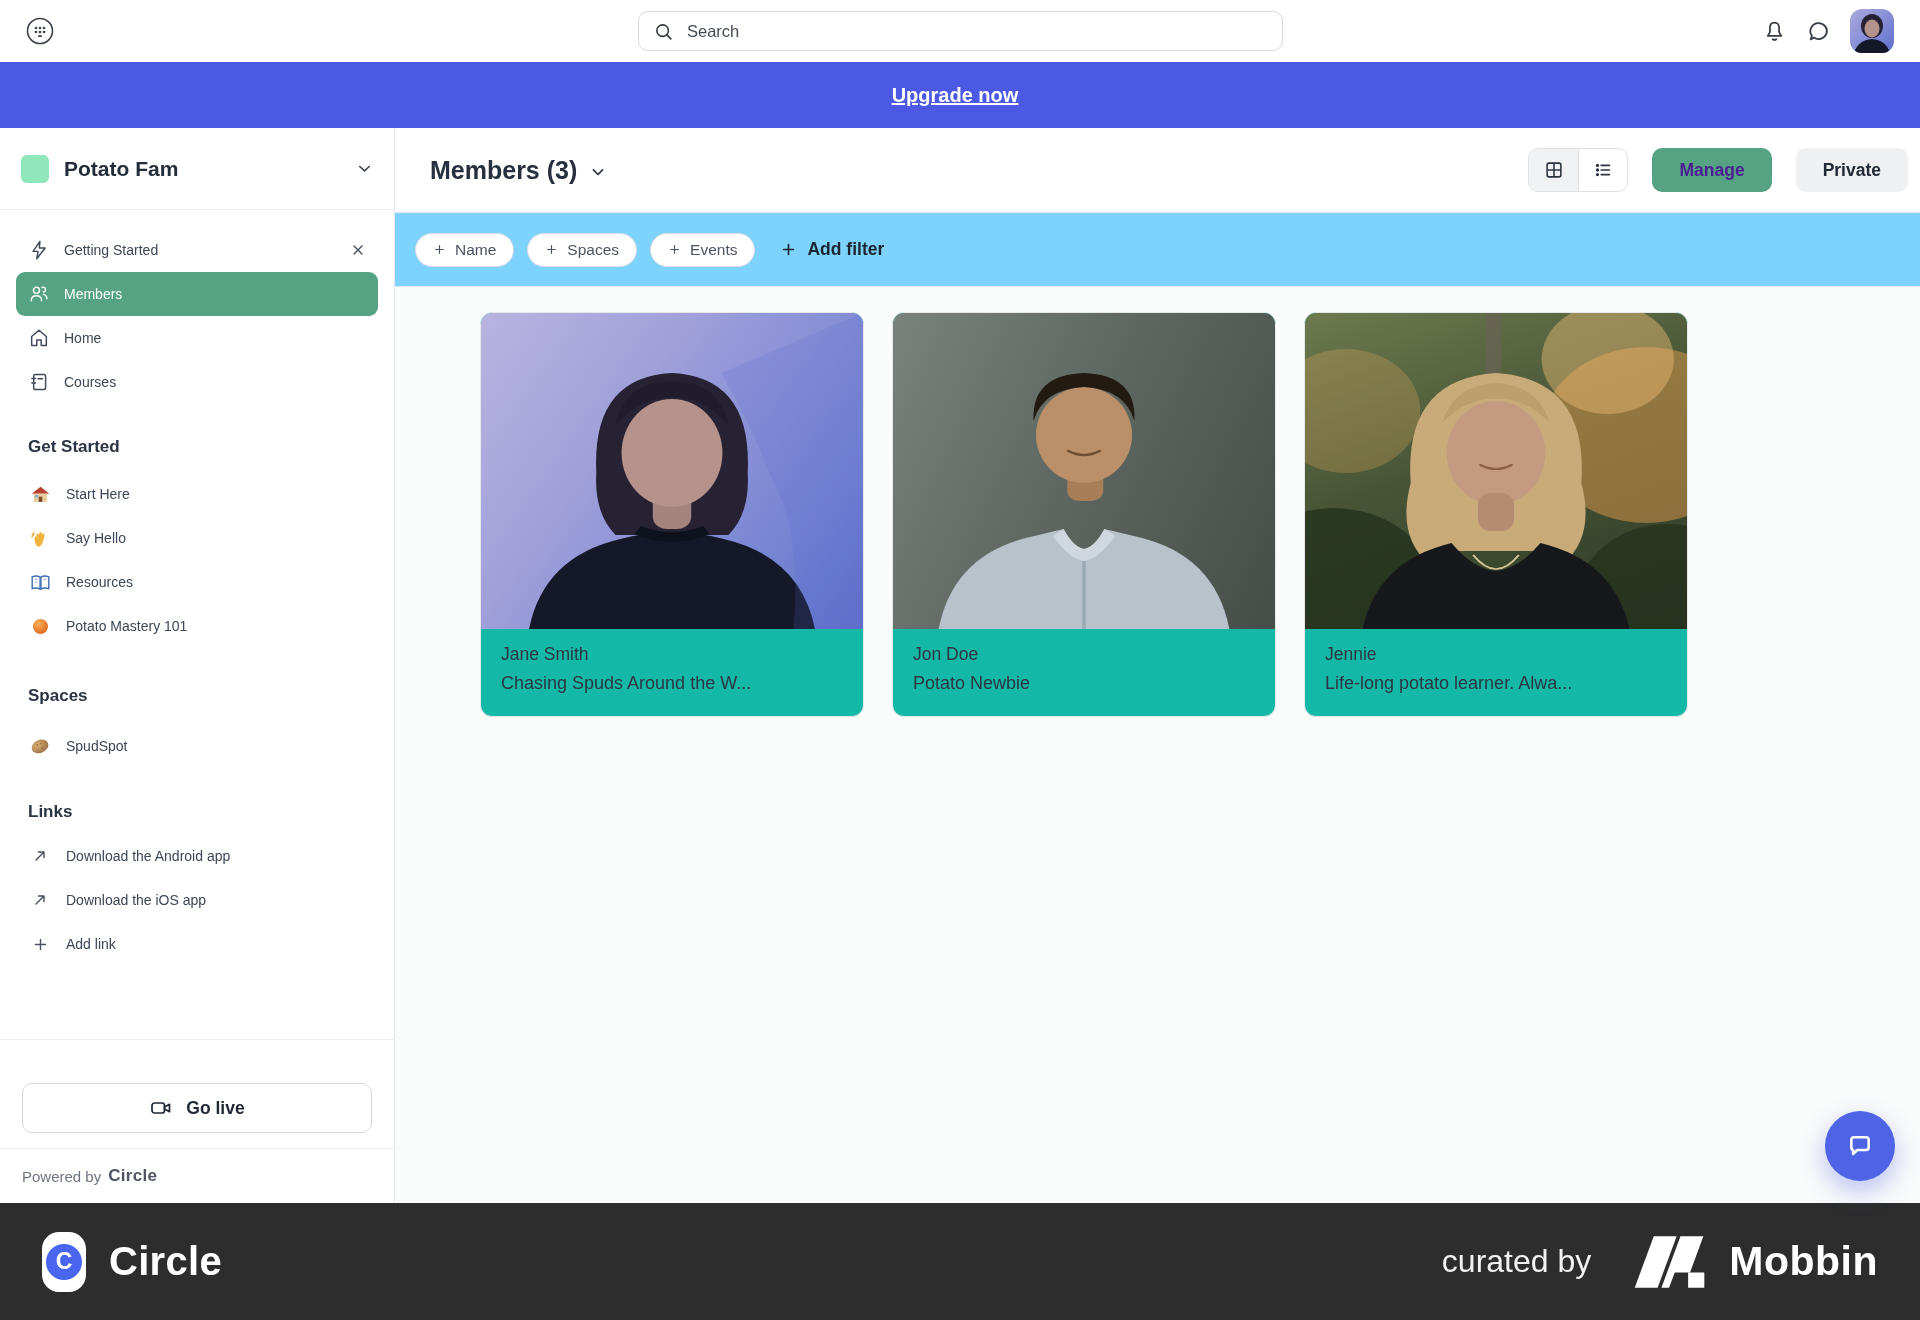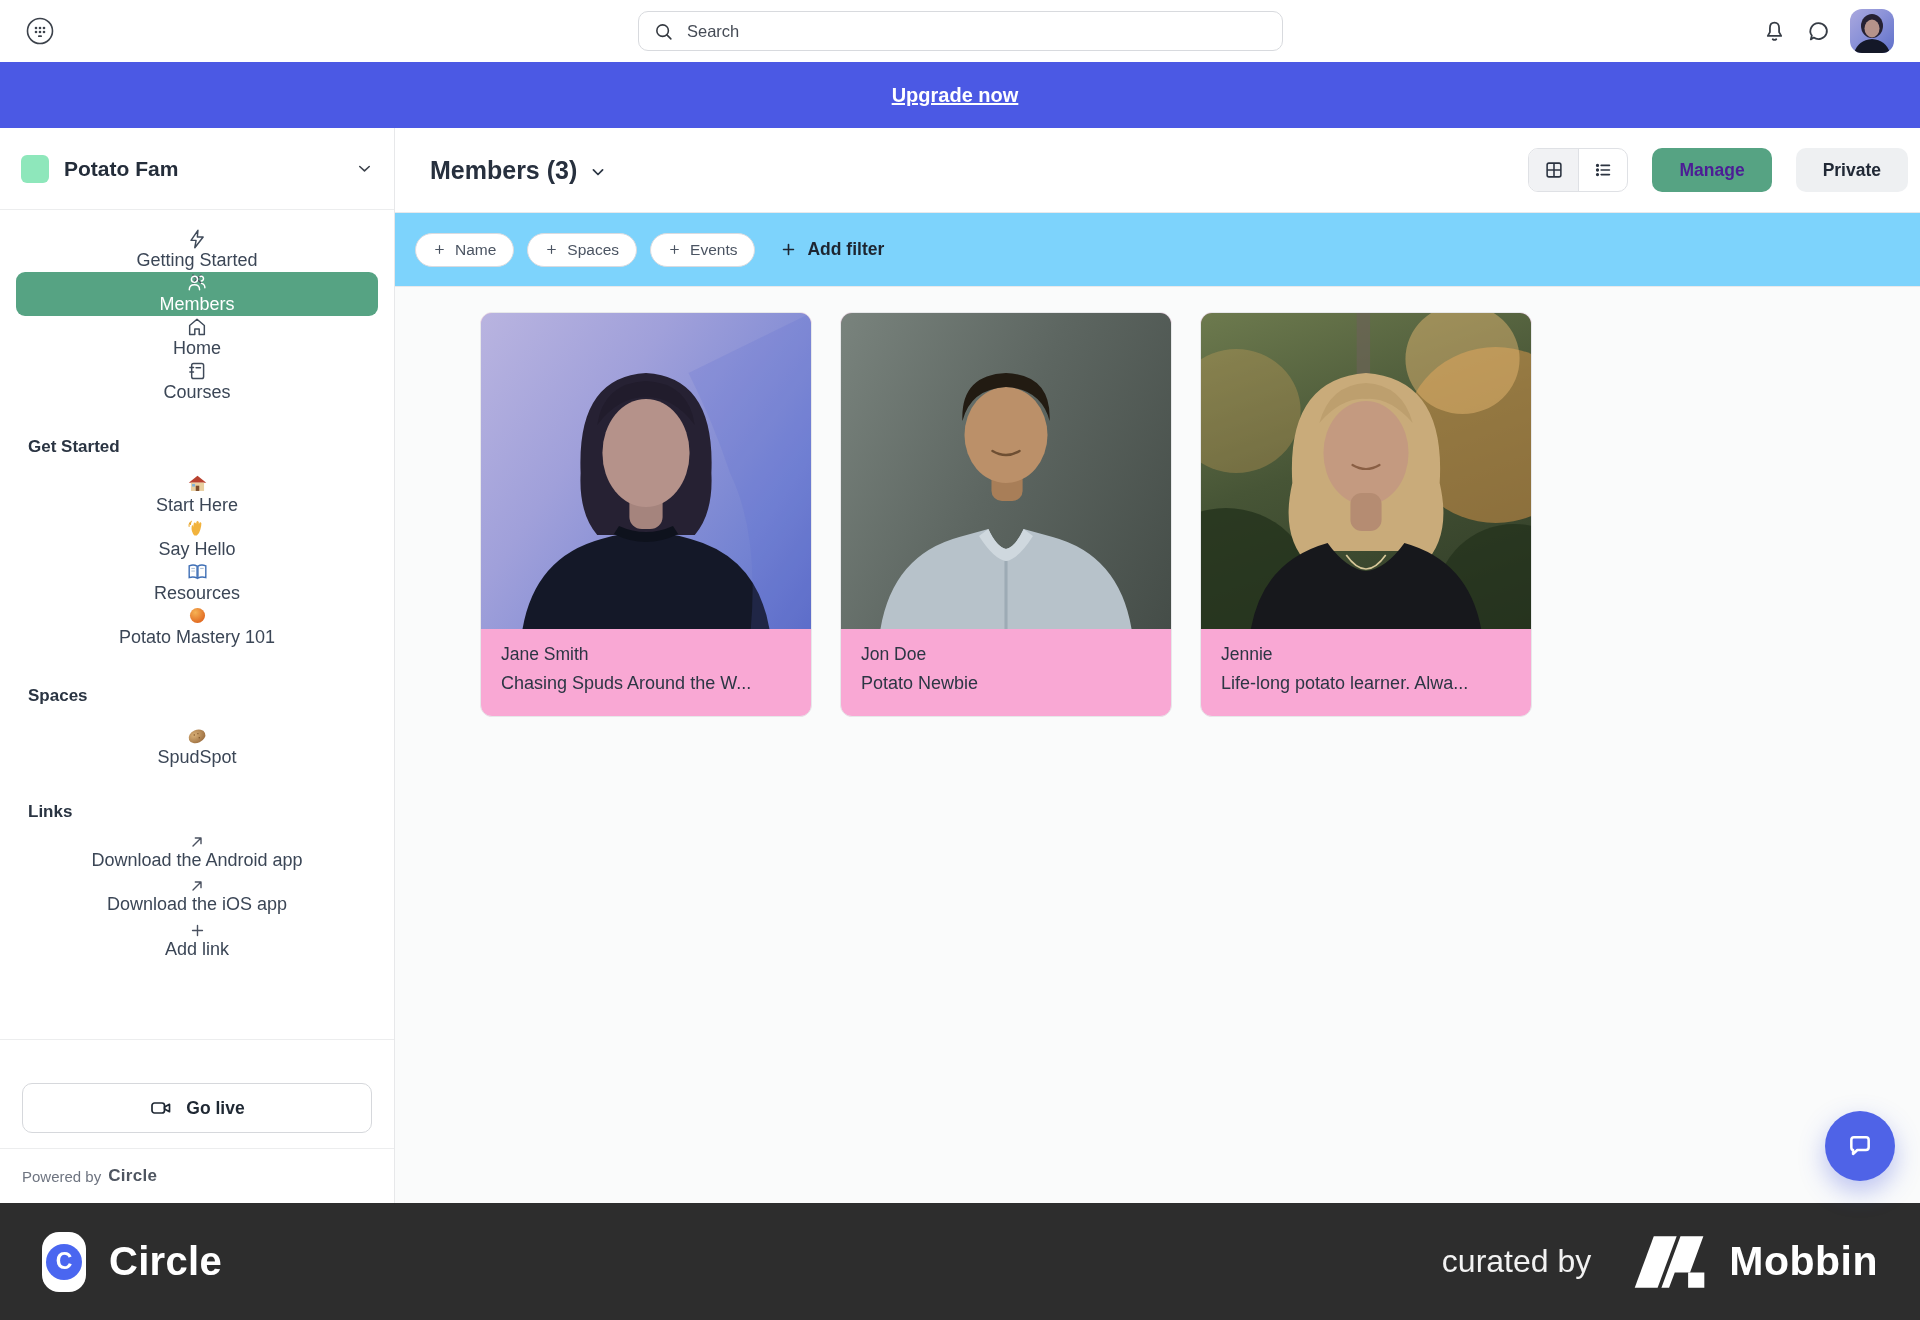--- a/index.html
+++ b/index.html
@@ -48,21 +48,21 @@
     height:82px; border-bottom:1px solid #ecedee; display:flex; align-items:center;
     padding:0 20px 0 21px; gap:15px;
   }
   .community-square { width:28px; height:28px; border-radius:6px; background:#8ee7bb; }
   .community-name { font-size:21px; font-weight:700; color:#242d3a; flex:1; }
   .side-chevron { color:#3c424b; cursor:pointer; }
 
   .nav { padding-top:18px; }
   .nav-item {
     margin:0 16px; height:44px; border-radius:9px; display:flex; align-items:center;
-    padding:0 12px; font-size:18px; color:#3b4656; cursor:pointer;flex-direction:column;
+    padding:0 12px; gap:14px; font-size:14px; color:#3b4656; cursor:pointer;
   }
   .nav-item .ic { color:#3f4a59; width:22px; }
   .nav-item.selected { background:#56a383; color:#fff; }
   .nav-item.selected .ic { color:#fff; }
   .nav-item .grow { flex:1; }
   .nav-x { color:#4b5260; cursor:pointer; }
 
   .side-heading { margin:0 0 0 28px; font-size:17px; font-weight:700; color:#2a3442; line-height:24px; }
   .h-get-started { margin-top:31px; }
   .h-spaces { margin-top:36px; }
@@ -108,21 +108,21 @@
   }
   .pill {
     height:34px; border:1px solid #d9dbe0; border-radius:17px; background:#fff;
     display:flex; align-items:center; gap:9px; padding:0 17px;
     font-size:15.5px; color:#4b5462; cursor:pointer;
   }
   .pill .plus { color:#4b5462; }
   .add-filter { display:flex; align-items:center; gap:10px; margin-left:12px; font-size:17.5px; font-weight:600; color:#1d2530; cursor:pointer; }
 
   .cards { display:flex; gap:28px; padding:25px 0 0 85px; }
-  .card { width:332px; background:#f9a8d4; border:1px solid #e7e8ea; border-radius:12px; overflow:hidden; cursor:pointer; }
+  .card { width:384px; background:#14b8a6; border:1px solid #e7e8ea; border-radius:12px; overflow:hidden; cursor:pointer; }
   .photo { height:316px; position:relative; }
   .photo svg { position:absolute; inset:0; width:100%; height:100%; }
   .photo-jane   { background:linear-gradient(125deg,#b9b4e0 0%,#a0a0da 35%,#7483d2 78%,#5f6fc8 100%); }
   .photo-jon    { background:linear-gradient(115deg,#79837d 0%,#5d6661 48%,#454d48 100%); }
   .photo-jennie { background:linear-gradient(160deg,#6d7a4e 0%,#475536 45%,#2e3a26 100%); }
   .card-info { padding:15px 20px 22px; }
   .member-name { font-size:17.5px; color:#2c3644; margin-bottom:8px; }
   .member-bio  { font-size:18px; color:#2c3644; }
 
   

